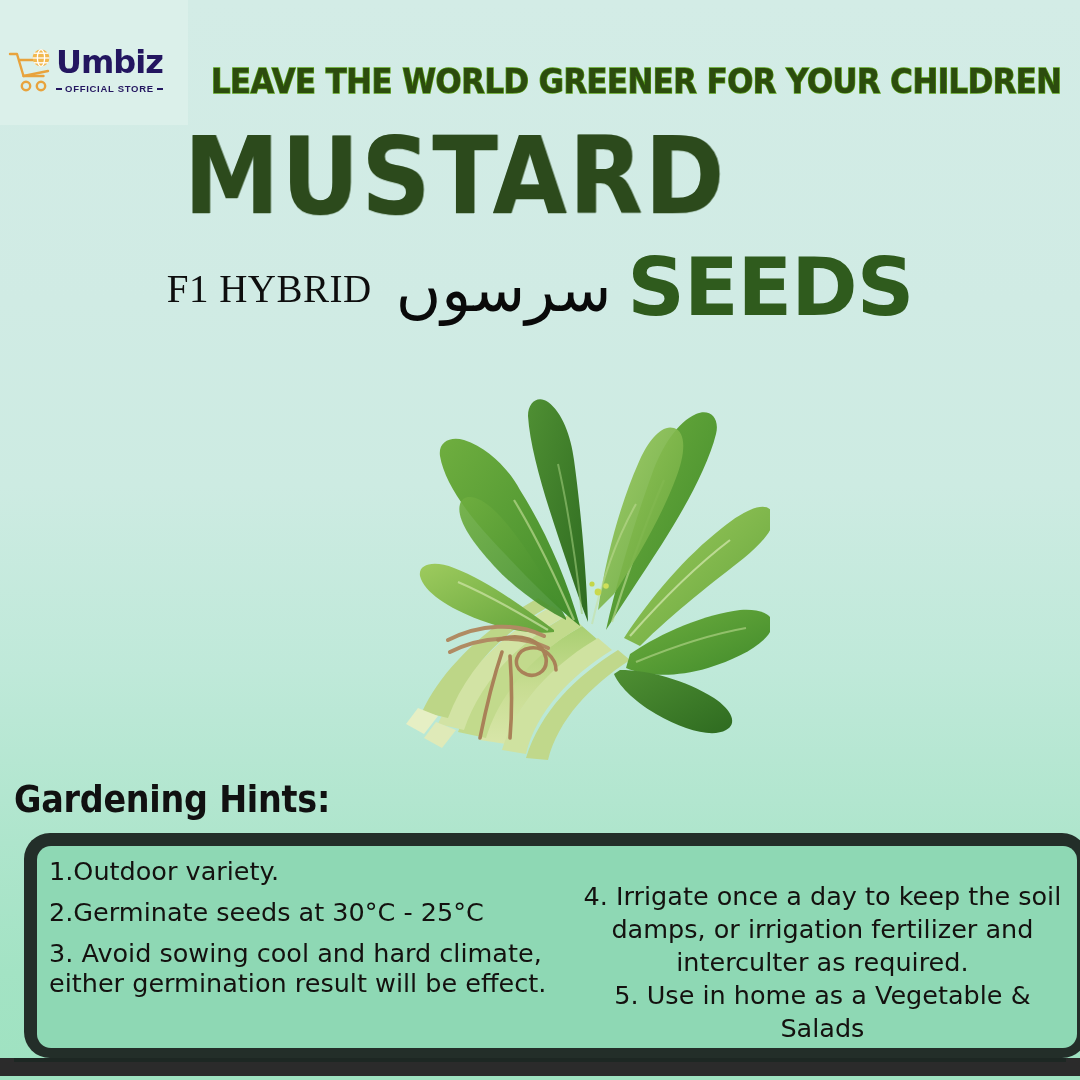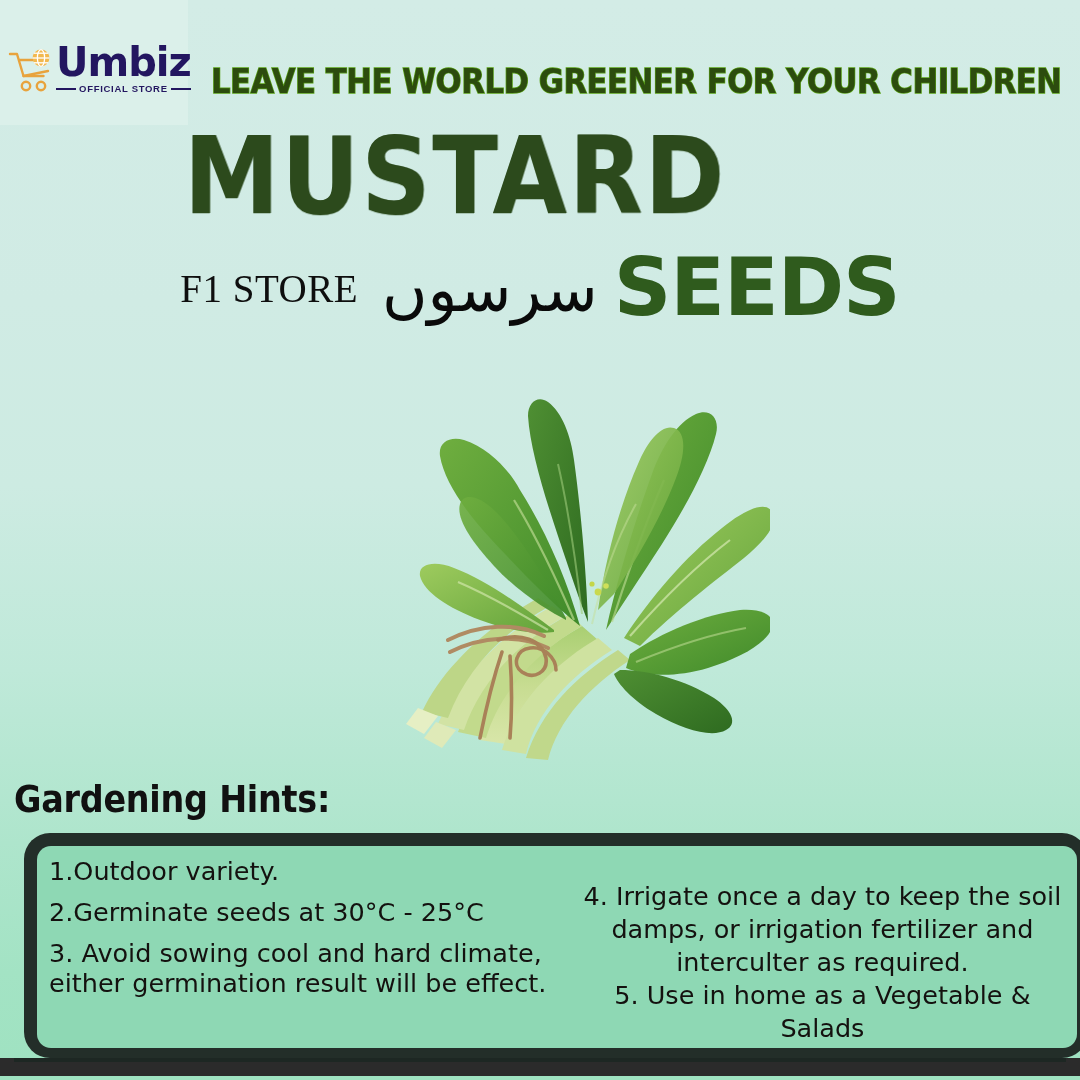--- a/index.html
+++ b/index.html
@@ -18,21 +18,21 @@
     background:#dbf0ea;
   }
   .logo-wrap{
     position:absolute;left:8px;top:42px;width:180px;height:62px;
     display:flex;align-items:flex-start;
   }
   .cart-icon{width:46px;height:50px;flex:none;margin-top:4px;}
   .logo-txt{margin-left:2px;}
   .logo-name{
     font-family:"DejaVu Sans", sans-serif;
-    font-weight:bold;font-size:40px;line-height:40px;
+    font-weight:bold;font-size:32px;line-height:40px;
     color:#231660;letter-spacing:-1px;
   }
   .logo-sub{
     display:flex;align-items:center;margin-top:1px;
   }
   .logo-sub .bar{height:2px;background:#231660;flex:1;}
   .logo-sub .t{
     font-family:Liberation Sans, sans-serif;
     font-size:9.5px;font-weight:bold;color:#231660;
     letter-spacing:.7px;padding:0 3px;white-space:nowrap;
@@ -185,21 +185,21 @@
 
   <div class="tagline">
     <span>LEAVE THE WORLD GREENER FOR YOUR CHILDREN</span>
   </div>
 
   <div class="title-main">
     <span>MUSTARD</span>
   </div>
 
   <div class="row-2">
-    <span class="hybrid">F1 STORE</span>
+    <span class="hybrid">F1 HYBRID</span>
     <span class="urdu">سرسوں</span>
     <span class="seeds">SEEDS</span>
   </div>
 
   <div class="photo">
     <svg viewBox="0 0 440 450">
       <defs>
         <linearGradient id="lfD" x1="0" y1="0" x2="1" y2="1">
           <stop offset="0" stop-color="#4f8f33"></stop>
             <stop offset="1" stop-color="#2e6b20"></stop>

